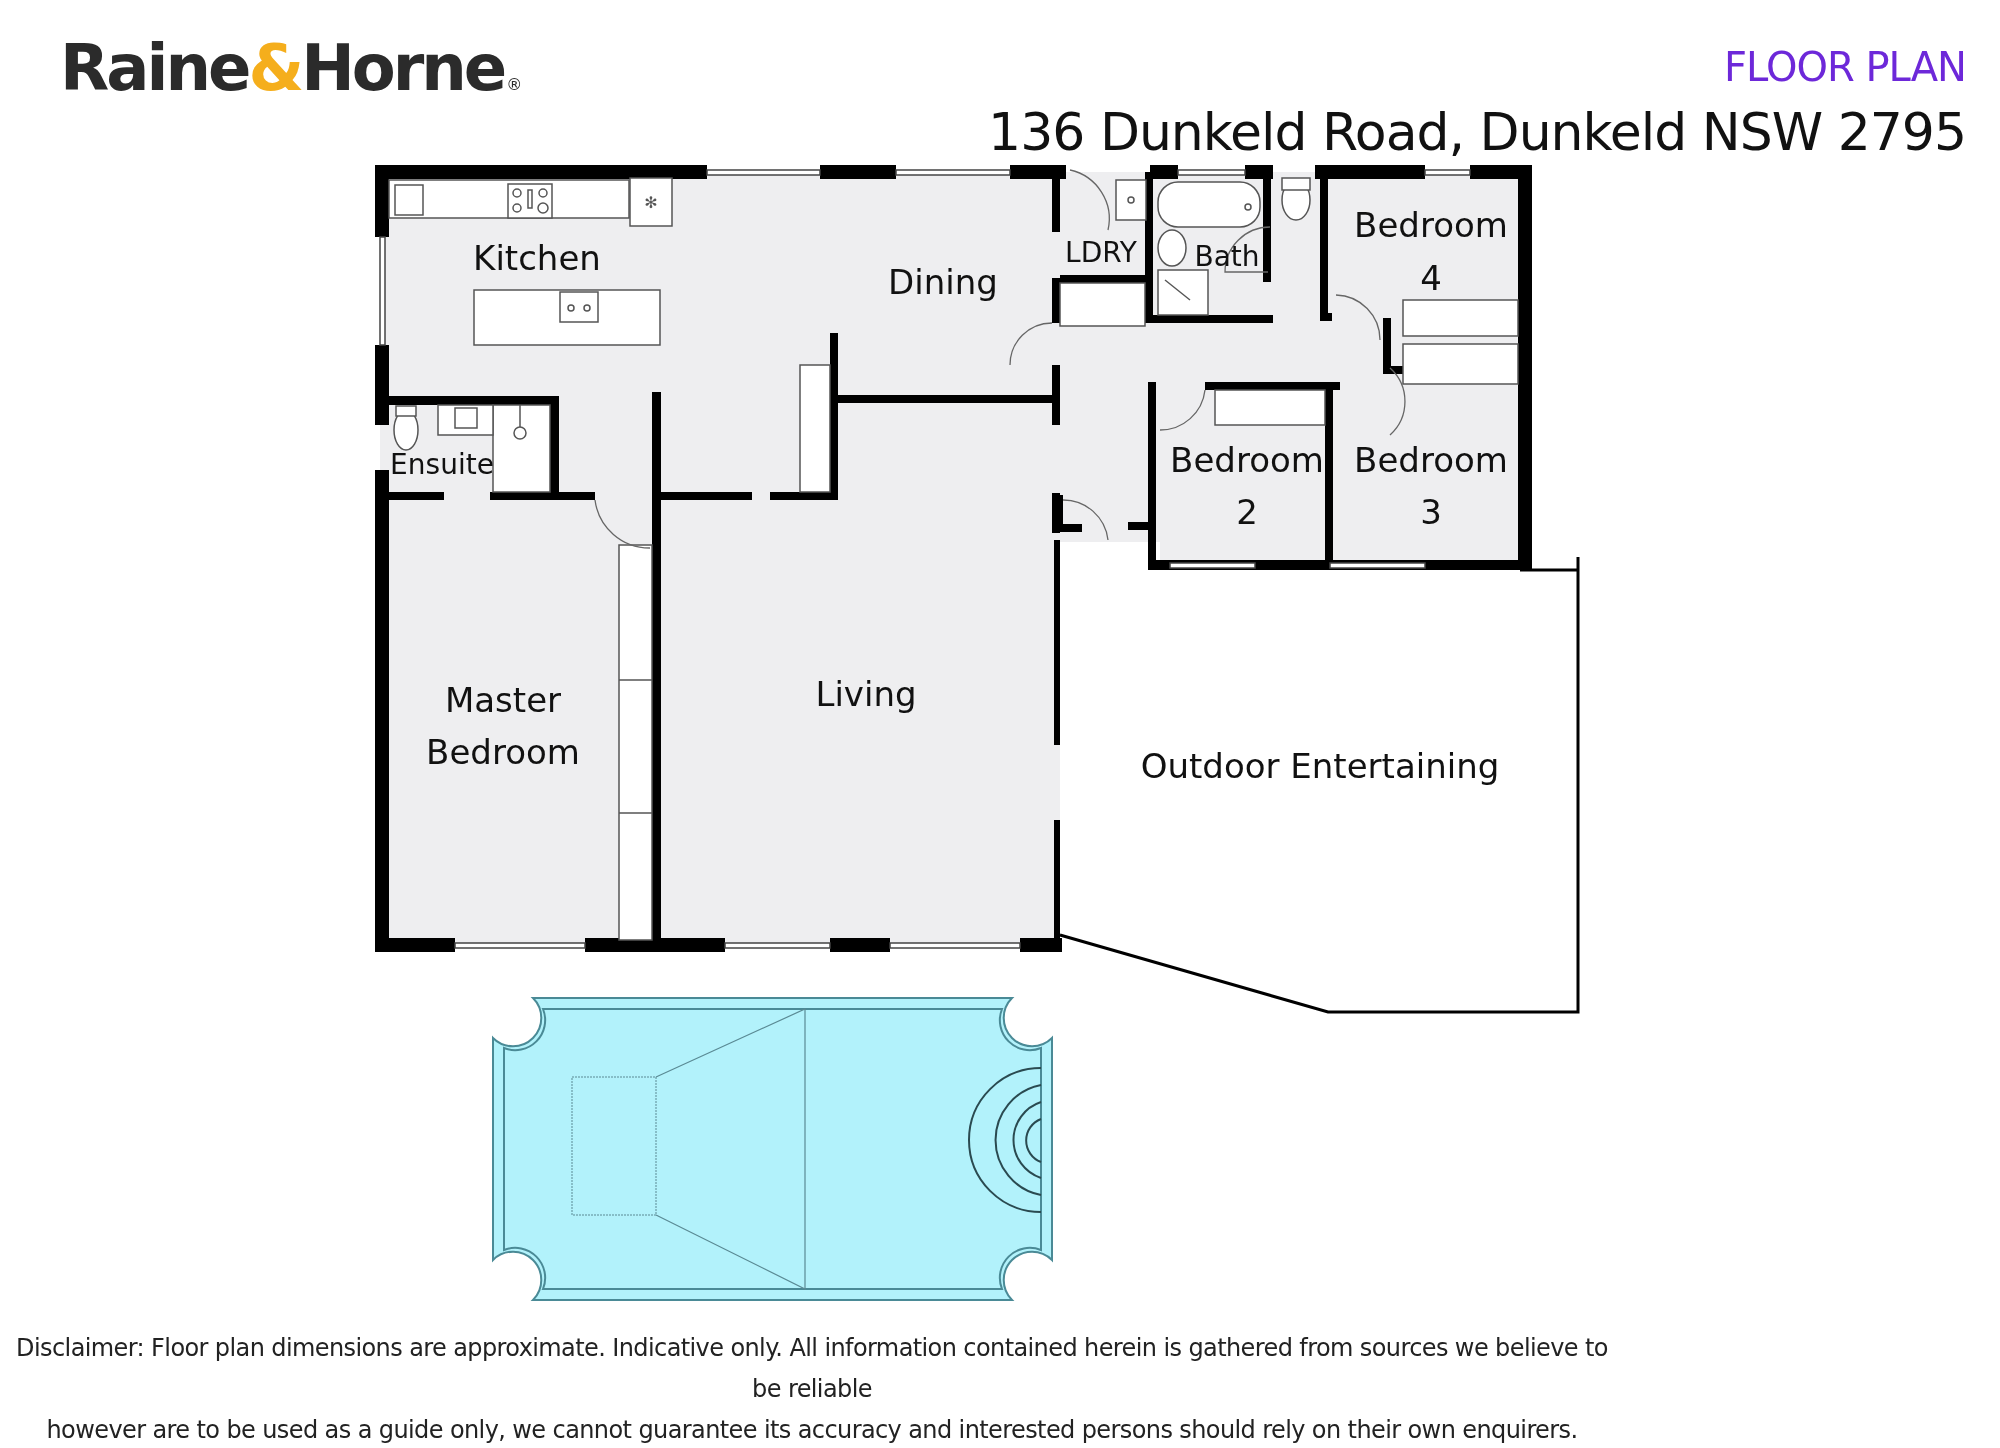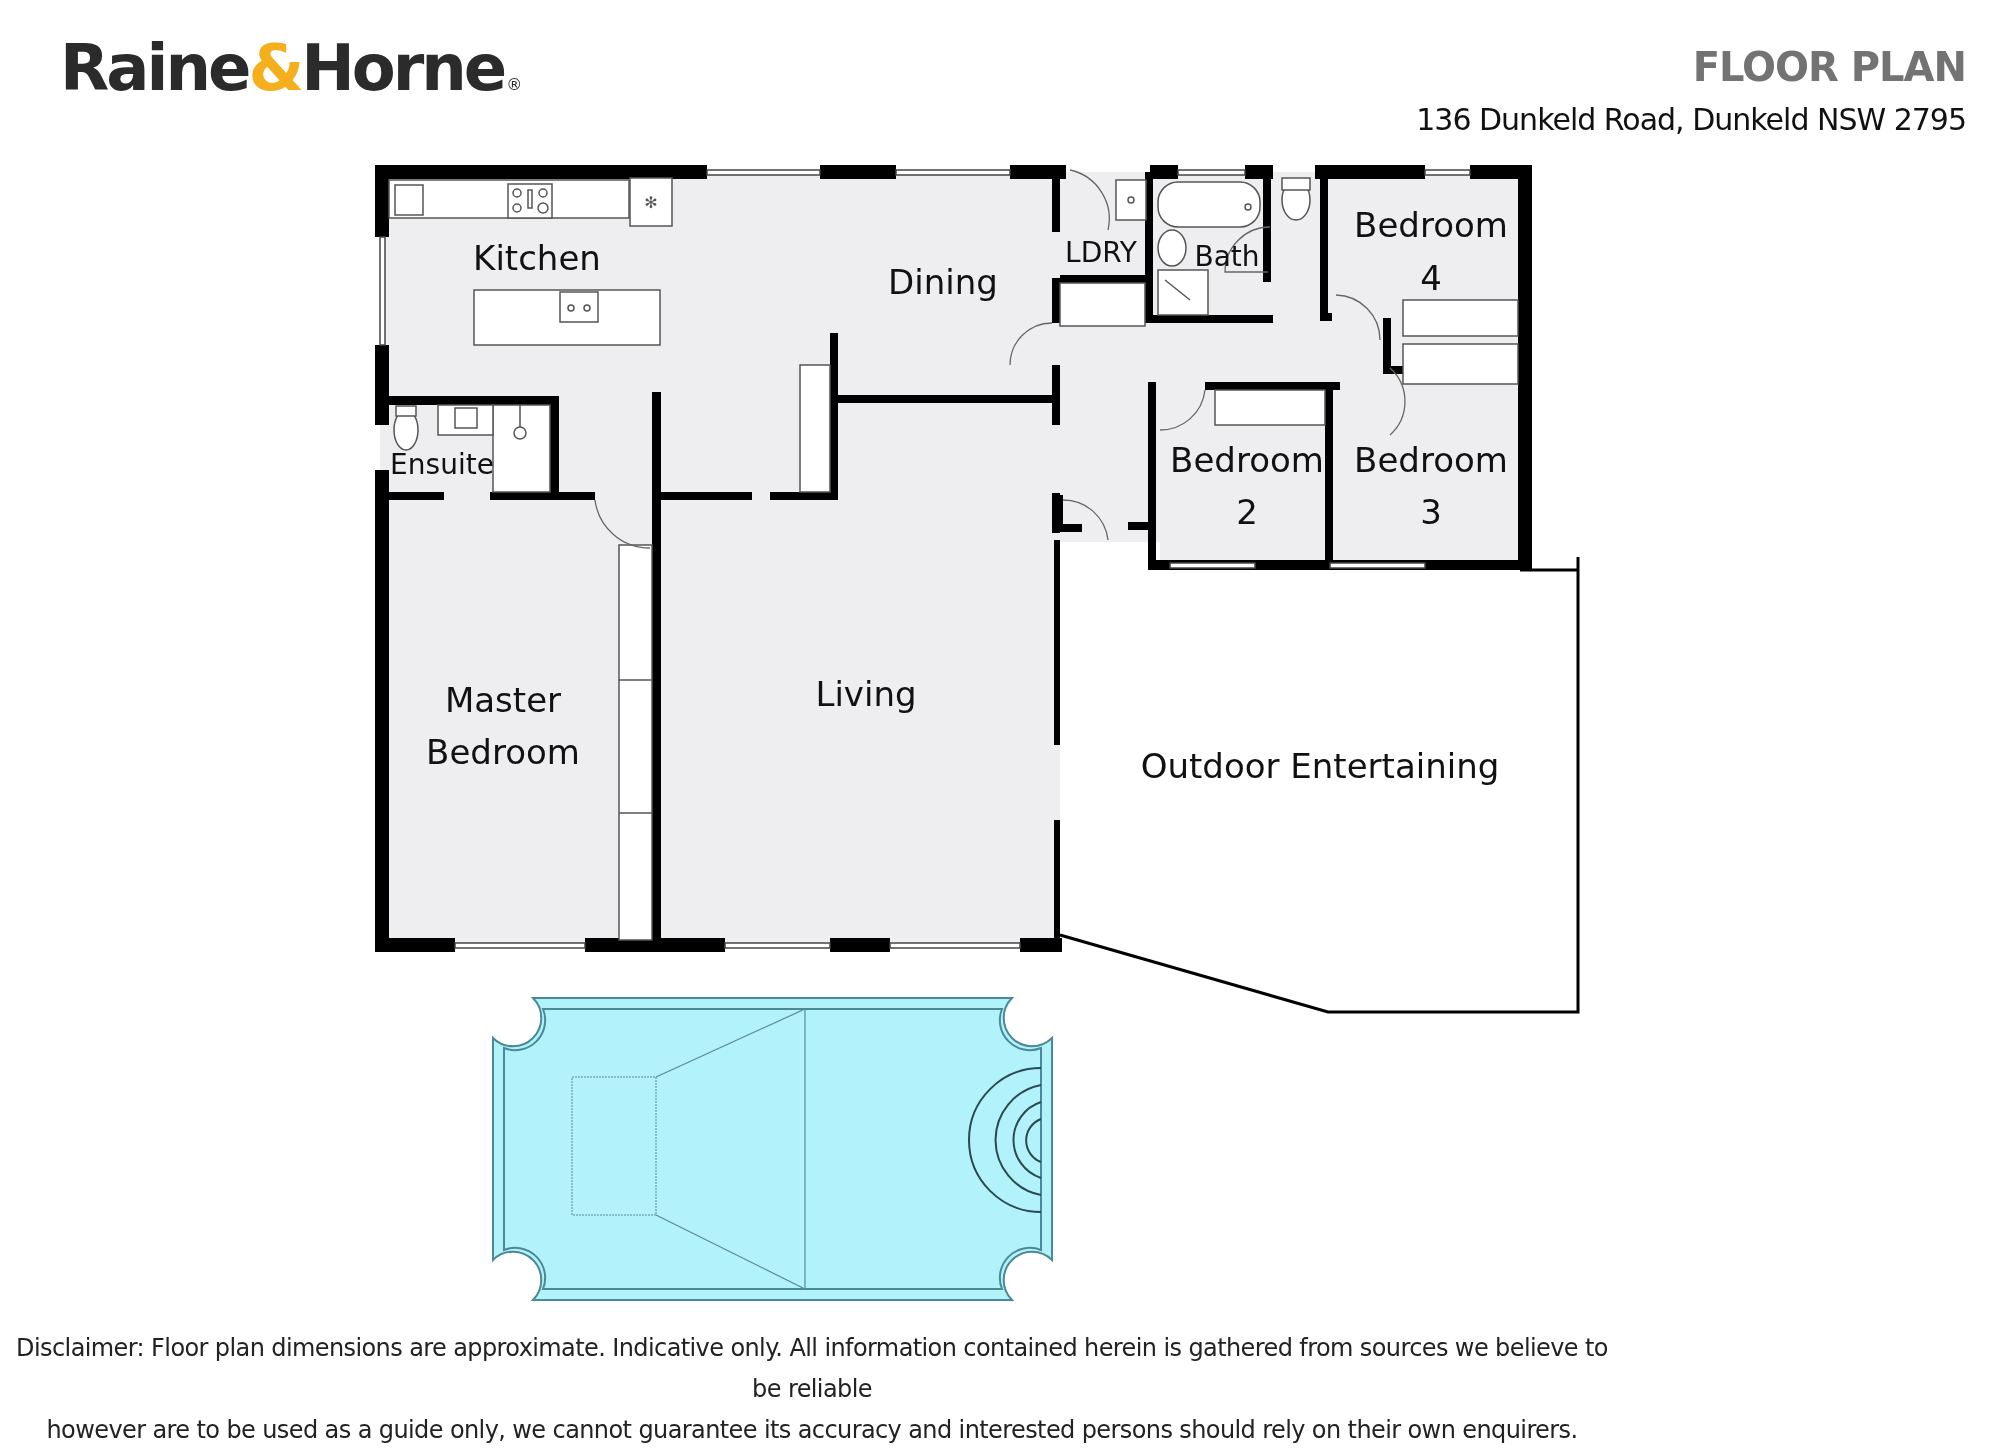--- a/index.html
+++ b/index.html
@@ -1,21 +1,21 @@
 <!DOCTYPE html>
 <html><head>
 <meta charset="utf-8">
 <style>
   html, body { margin:0; padding:0; background:#ffffff; }
   body { width:2000px; height:1448px; position:relative; overflow:hidden; font-family:"DejaVu Sans", sans-serif; }
   .logo { position:absolute; left:40px; top:36px; font-family:"DejaVu Sans", sans-serif; font-weight:bold; font-size:64px; letter-spacing:-3px; color:#2b2b2b; line-height:1;margin-left:20px; }
   .logo .amp { color:#f5ae1c; }
   .logo .reg { font-size:16px; font-weight:normal; letter-spacing:0; vertical-align:baseline; margin-left:2px; }
-  .title { position:absolute; right:34px; top:44px; font-family:"DejaVu Sans", sans-serif; font-weight:bold; font-size:40px; color:#737373; text-align:right; letter-spacing:-1px; }
-  .address { position:absolute; right:34px; top:102px; font-family:"DejaVu Sans", sans-serif; font-size:30px; color:#111; text-align:right; letter-spacing:-1px; }
+  .title { position:absolute; right:34px; top:44px; font-family:"DejaVu Sans", sans-serif; font-weight:normal; font-size:40px; color:#6d28d9; text-align:right; letter-spacing:-1px; }
+  .address { position:absolute; right:34px; top:102px; font-family:"DejaVu Sans", sans-serif; font-size:52px; color:#111; text-align:right; letter-spacing:-1px; }
   svg.plan { position:absolute; left:0; top:0; }
   .room-label { font-family:"DejaVu Sans", sans-serif; fill:#111; }
   .disclaimer { position:absolute; left:0; width:1624px; top:1328px; text-align:center; font-family:"DejaVu Sans", sans-serif; font-size:24px; color:#222; line-height:41px; letter-spacing:-0.6px; }
 </style>
 </head>
 <body>
 
 <div class="logo">
   <span>Raine</span><span class="amp">&amp;</span><span>Horne</span><span class="reg">®</span>
 </div>

